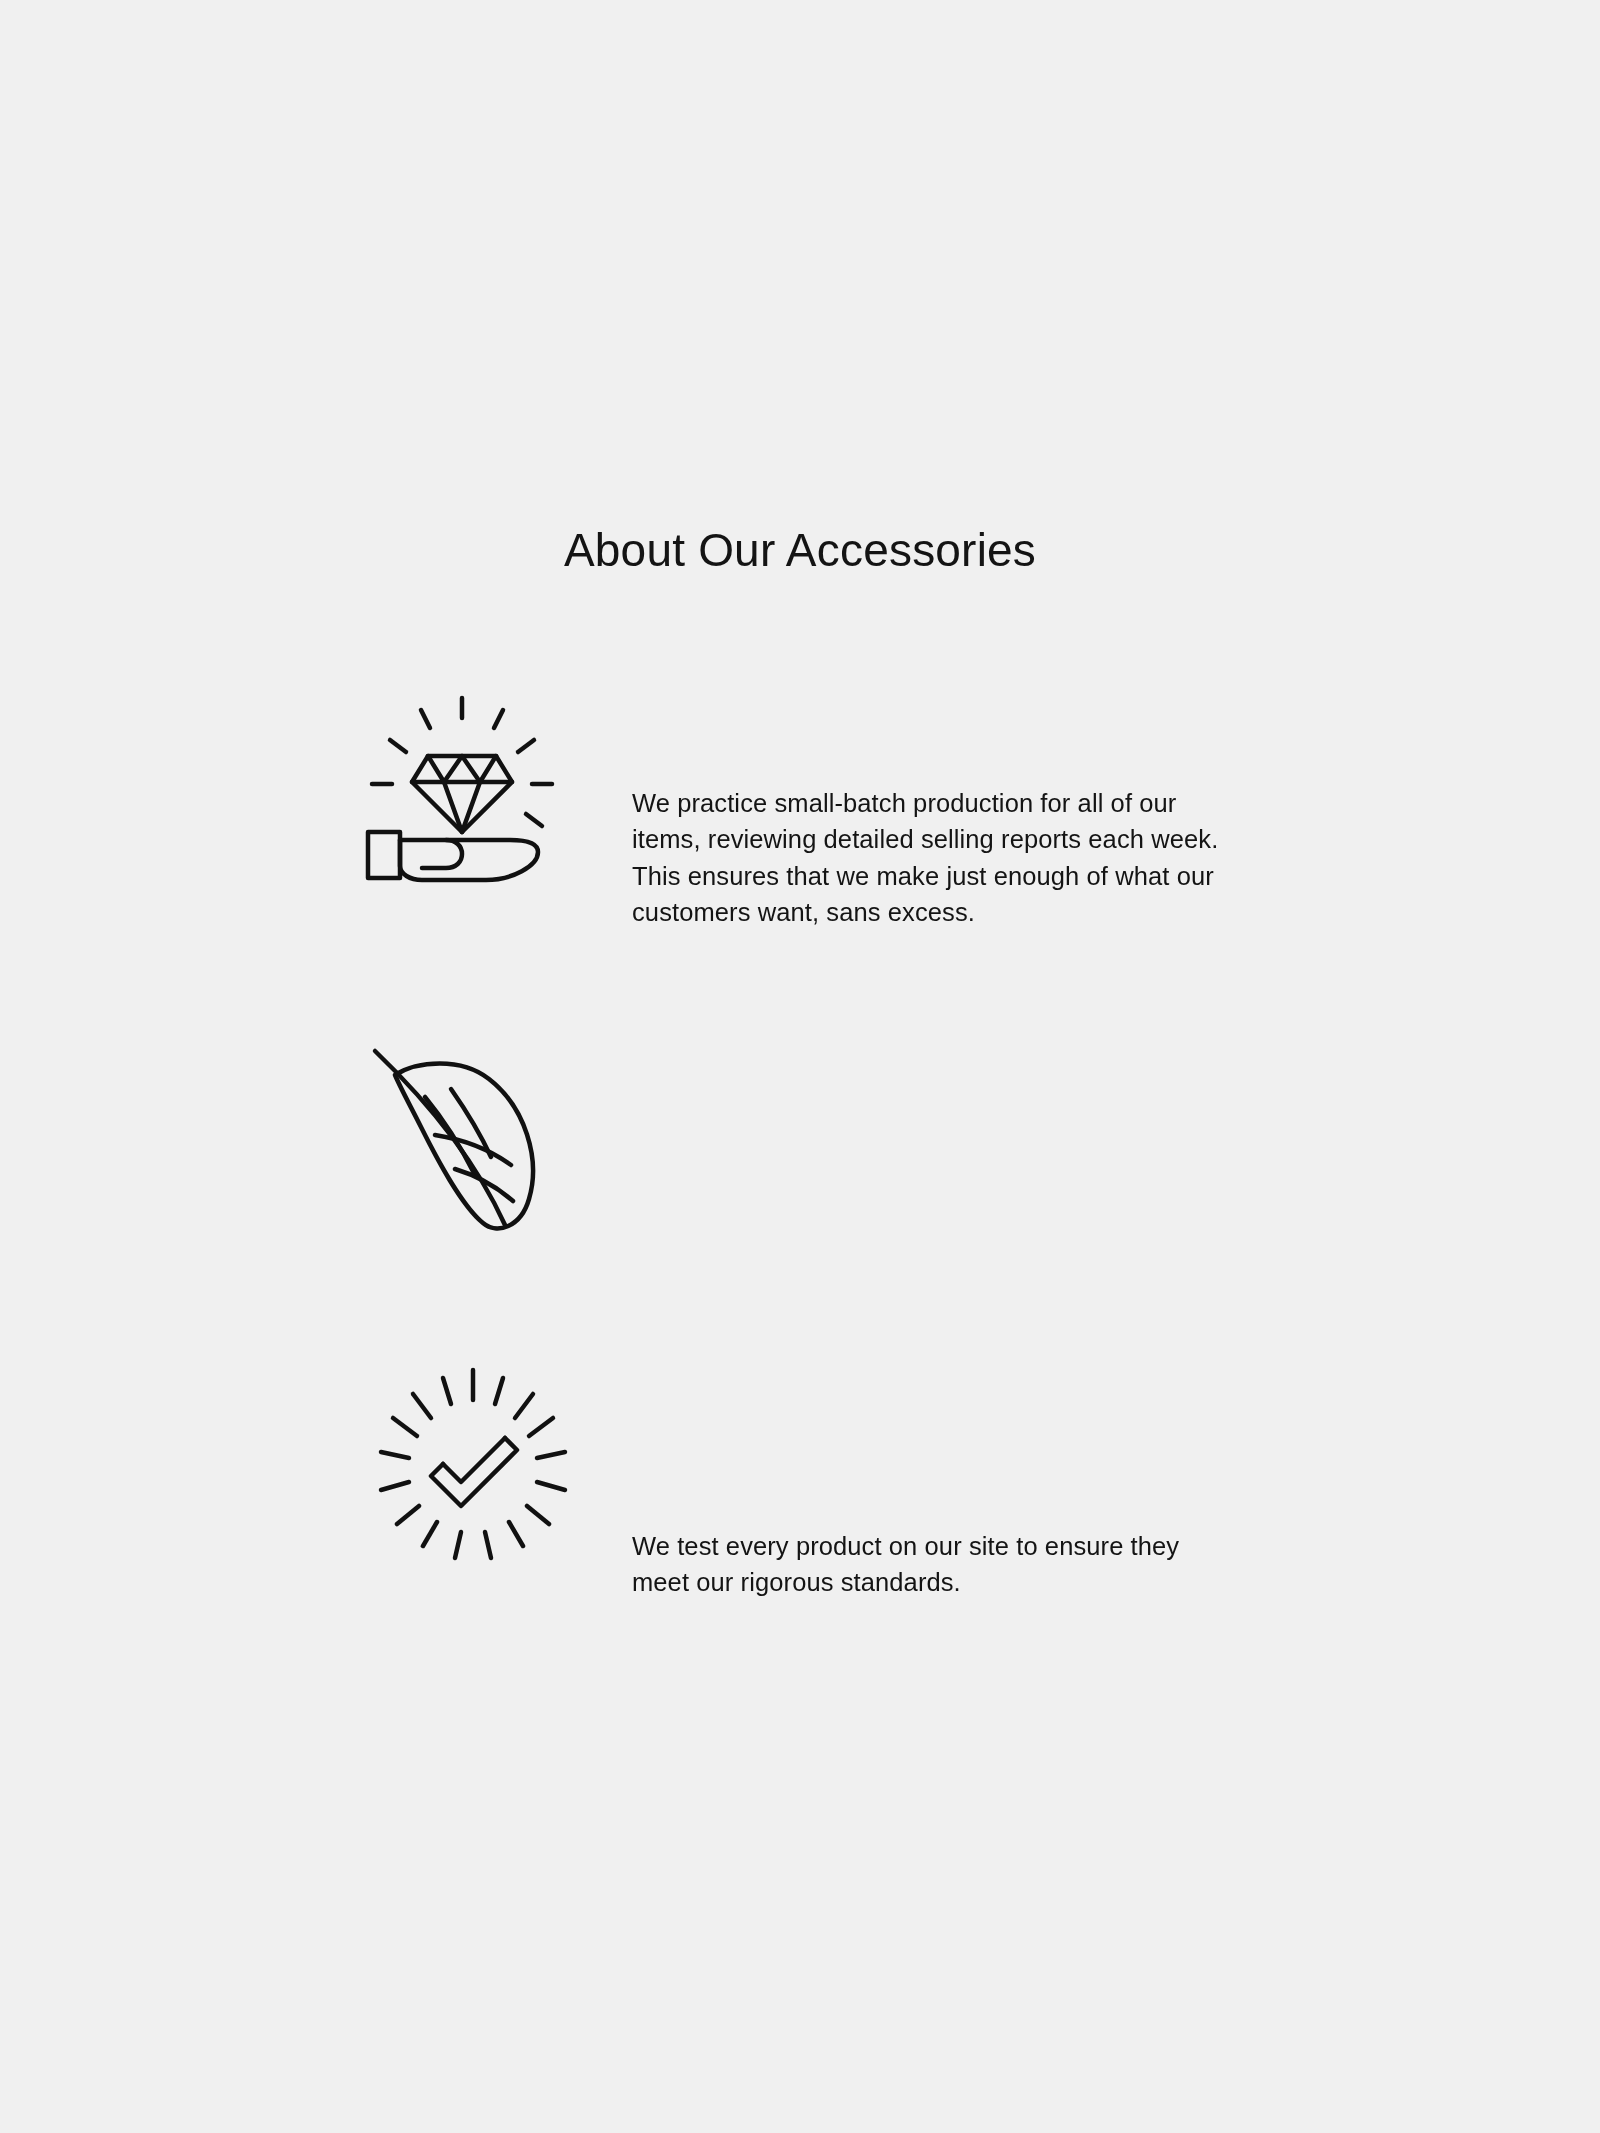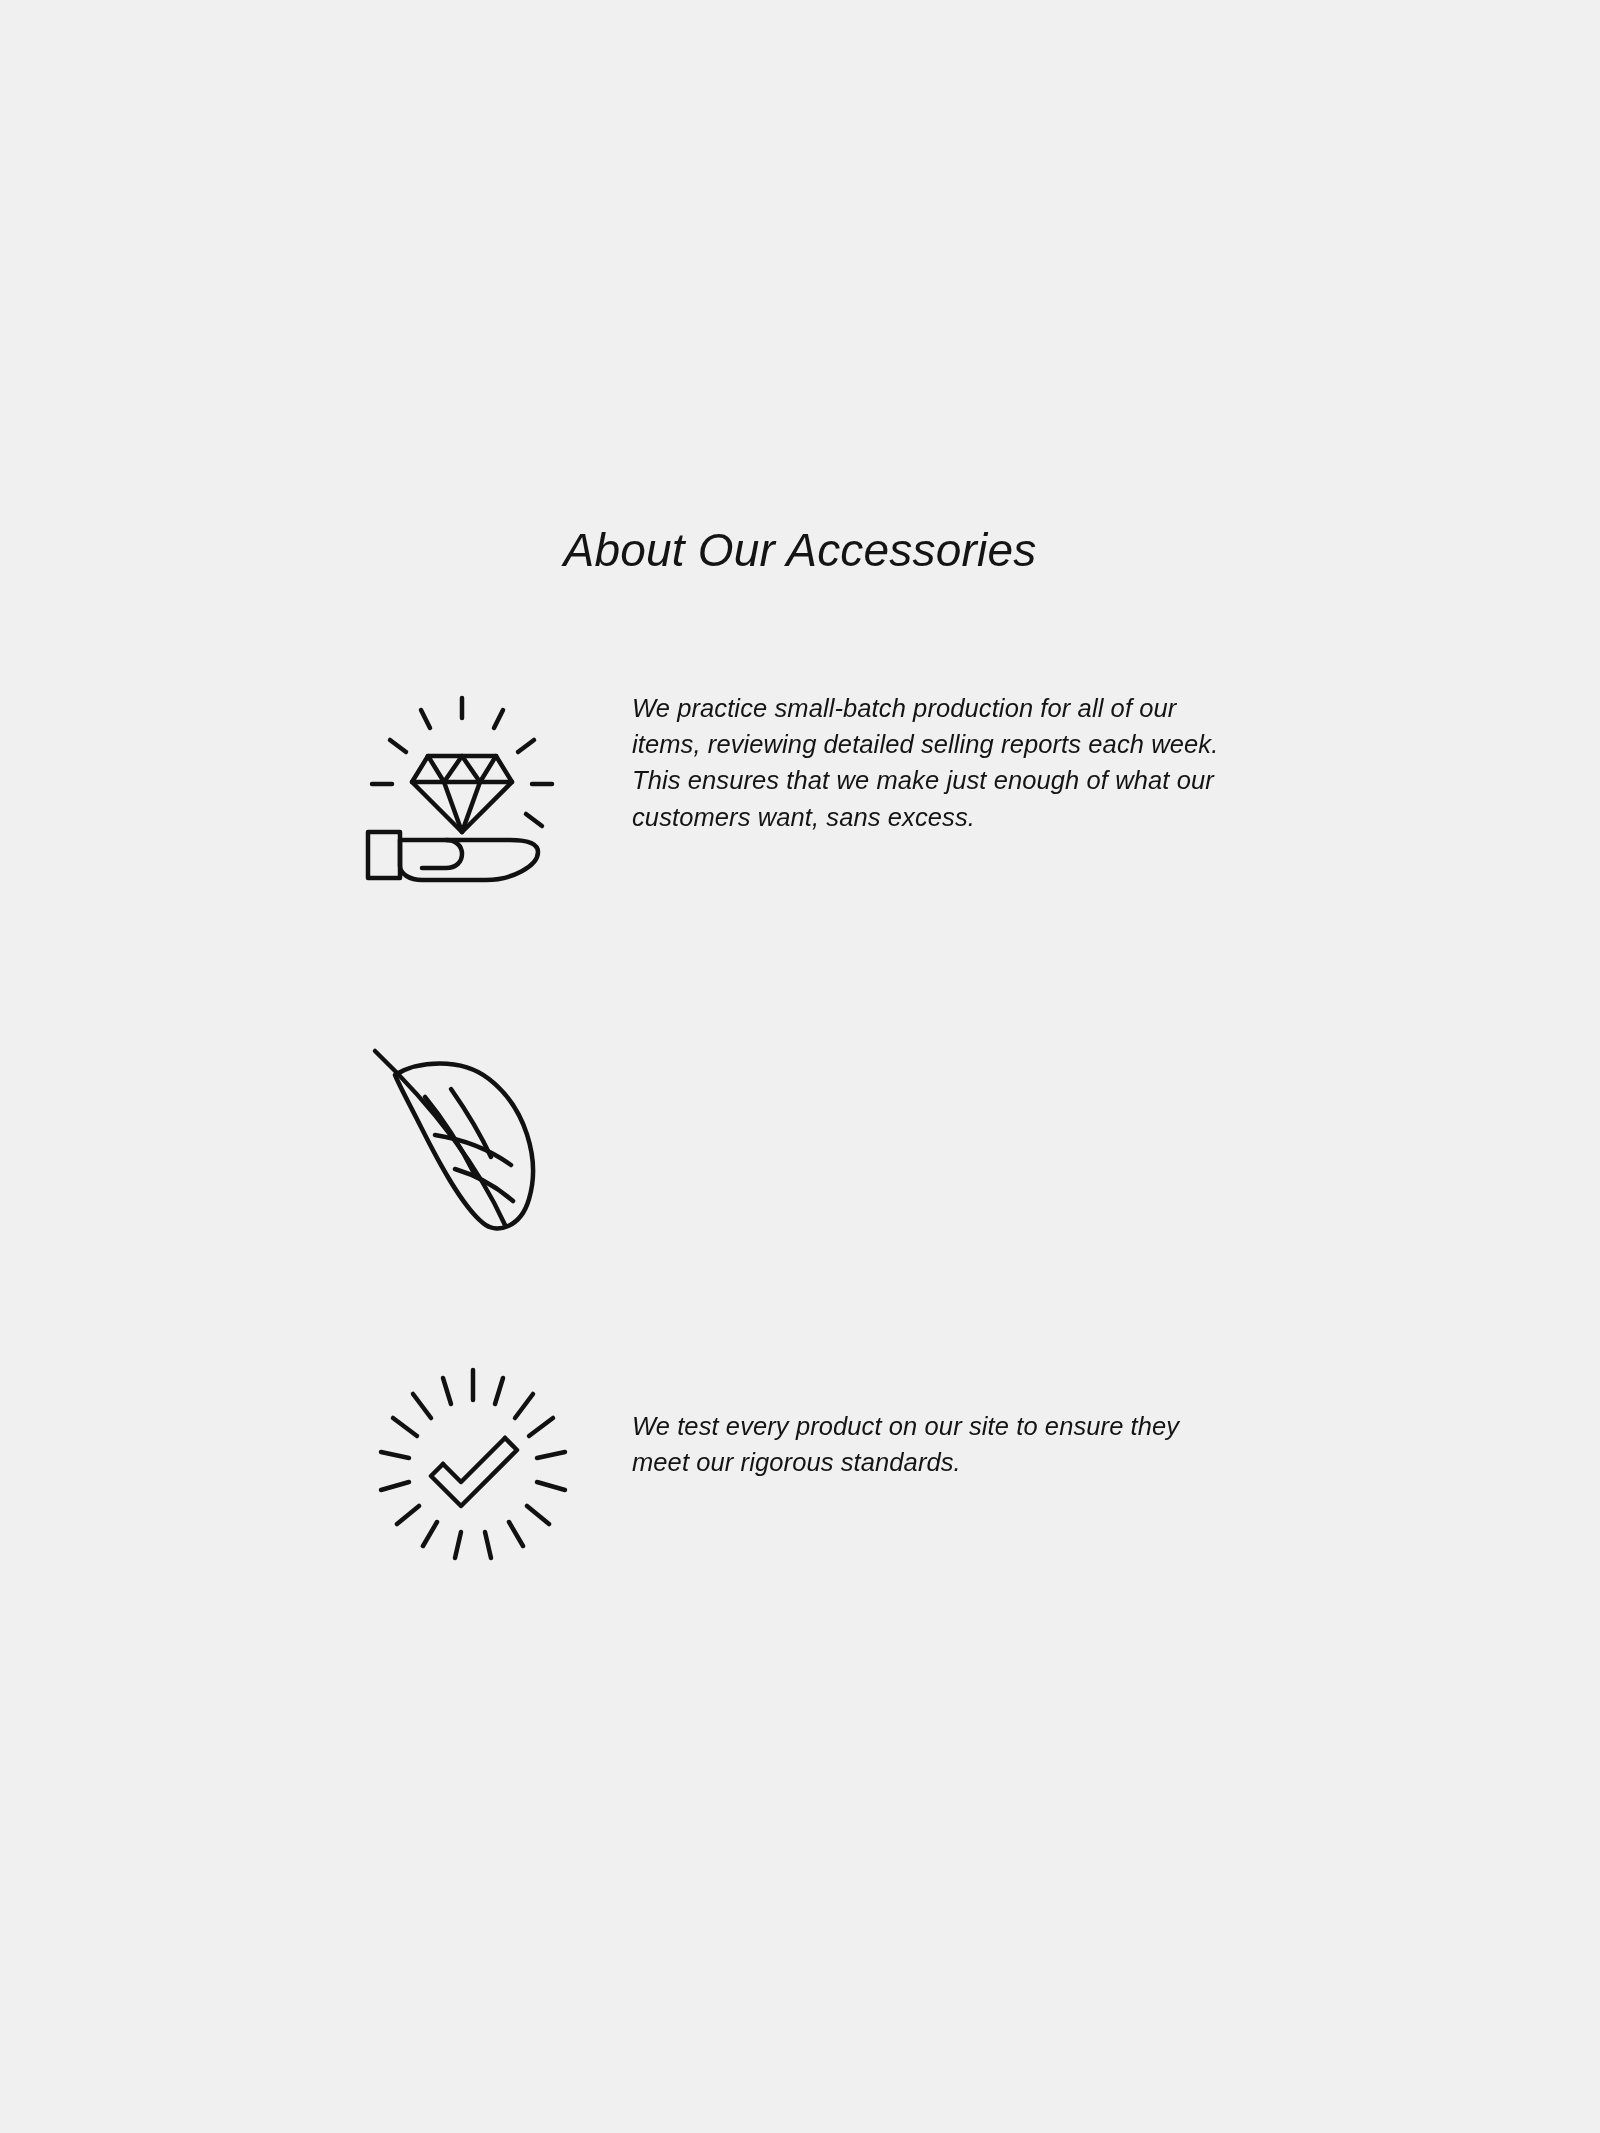--- a/index.html
+++ b/index.html
@@ -13,21 +13,20 @@
     font-family: "Liberation Sans", sans-serif;
     color: #111111;
     overflow: hidden;
   }
 
   .page {
     position: relative;
     width: 1600px;
     height: 2133px;
     box-sizing: border-box;
-    font-style: italic;
   }
 
   .section-title {
     position: absolute;
     top: 492px;
     left: 0;
     width: 1600px;
     text-align: center;
     font-size: 46px;
     font-weight: 400;
@@ -37,21 +36,21 @@
 
   .features {
     position: absolute;
     top: 660px;
     left: 340px;
     width: 920px;
   }
 
   .feature-row {
     display: flex;
-    align-items: flex-start;
+    align-items: flex-end;
     margin-bottom: 74px;
   }
 
   .feature-icon {
     flex: 0 0 270px;
     height: 270px;
     display: flex;
     align-items: center;
     justify-content: center;
   }

